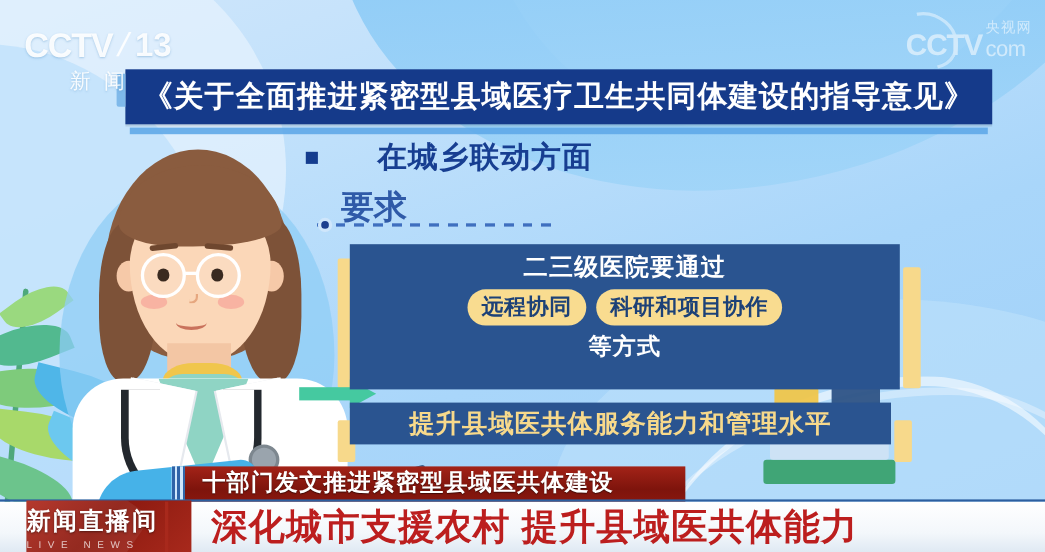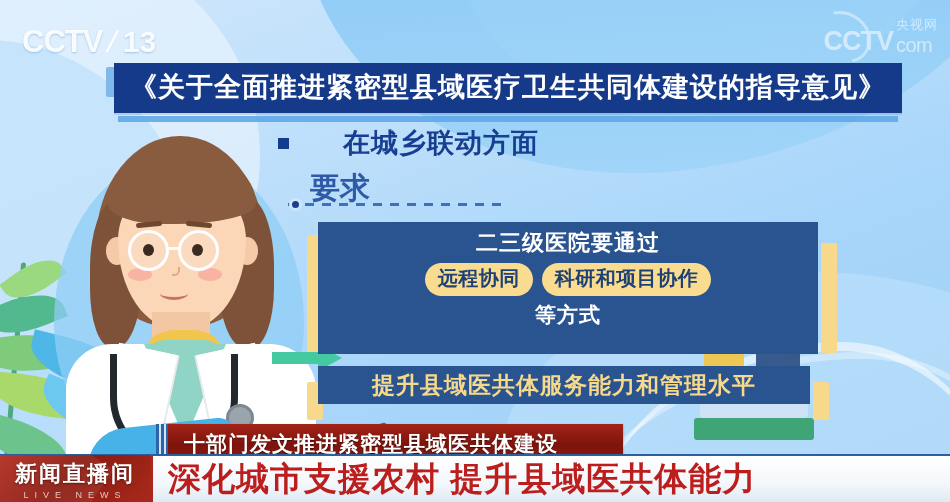--- a/index.html
+++ b/index.html
@@ -241,21 +241,21 @@
   .result{
     position:absolute;left:318px;top:366px;width:492px;height:38px;z-index:20;
     background:#2a5490;display:flex;align-items:center;justify-content:center;
   }
   .result span{color:#f7d98b;font-size:23px;font-weight:bold;letter-spacing:1px;}
 
   
   .subbanner{
     position:absolute;left:168px;top:424px;width:455px;height:40px;z-index:40;
     background:linear-gradient(180deg,#a32318 0%,#7e140c 52%,#8f1a10 100%);
-    display:flex;align-items:center;
+    display:flex;
     box-shadow:0 1px 2px rgba(0,0,0,.35);
   }
   .subbanner span{
     color:#ffffff;font-size:21px;font-weight:bold;letter-spacing:1px;padding-left:16px;
     text-shadow:0 1px 1px rgba(0,0,0,.5);
   }
   .subbanner-ticks{
     position:absolute;left:156px;top:424px;width:12px;height:30px;z-index:41;
     background:repeating-linear-gradient(90deg,#2f63a8 0 3px,#cfe6fb 3px 5px);
   }
@@ -263,22 +263,22 @@
   
   .lower{
     position:absolute;left:0;top:454px;width:950px;height:48px;z-index:40;
     background:linear-gradient(180deg,#ffffff 0%,#f3f7fb 62%,#dfe9f3 100%);
     border-top:2px solid #2c5fa0;
     display:flex;align-items:center;
   }
   .lower-logo{
     width:150px;height:48px;
     background:linear-gradient(135deg,#b02a1d 0%,#8c1a10 45%,#a8291c 100%);
-    display:flex;flex-direction:column;align-items:center;justify-content:center;
-    position:relative;overflow:hidden;
+    display:flex;flex-direction:column;justify-content:center;
+    position:relative;overflow:hidden;margin-left:24px;
   }
   .lower-logo::after{
     content:"";position:absolute;left:-30px;top:-30px;width:120px;height:120px;
     background:rgba(255,255,255,.07);transform:rotate(35deg);
   }
   .lower-logo-cn{
     color:#ffffff;font-size:22px;font-weight:bold;letter-spacing:2px;
     text-shadow:0 1px 2px rgba(0,0,0,.45);position:relative;z-index:2;
   }
   .lower-logo-en{
@@ -303,20 +303,21 @@
   <div class="wave wave-bottomright"></div>
   <div class="wave wave-arc"></div>
   <div class="wave wave-arc2"></div>
 
   <div class="bug">
     <div class="bug-row">
       <span class="bug-cctv">CCTV</span>
       <span class="bug-slash">/</span>
       <span class="bug-13">13</span>
     </div>
+    <div class="bug-sub">新闻</div>
   </div>
 
   <div class="wm">
     <div class="wm-swoosh"></div>
     <div class="wm-inner">
       <span class="wm-cctv">CCTV</span>
       <div class="wm-right">
         <span class="wm-cn">央视网</span>
         <span class="wm-com">com</span>
       </div>

